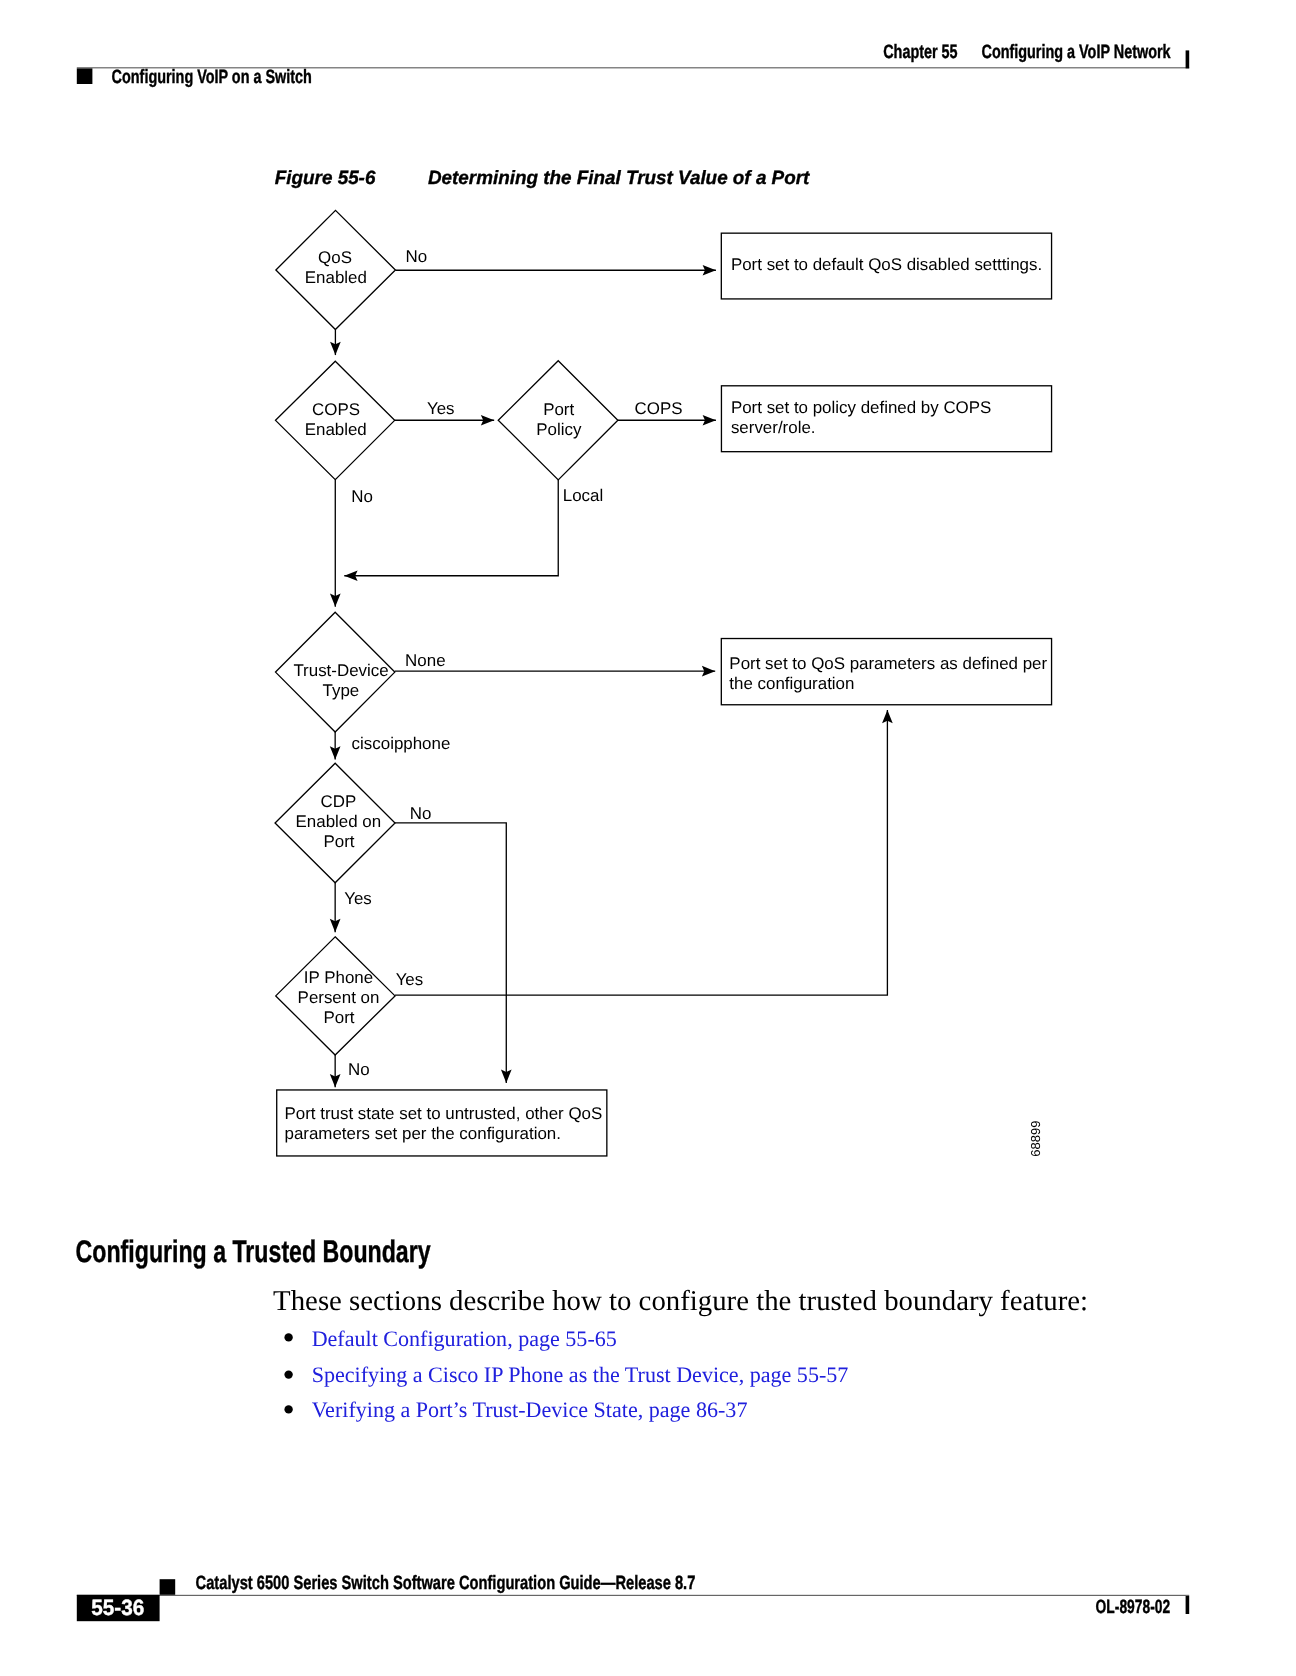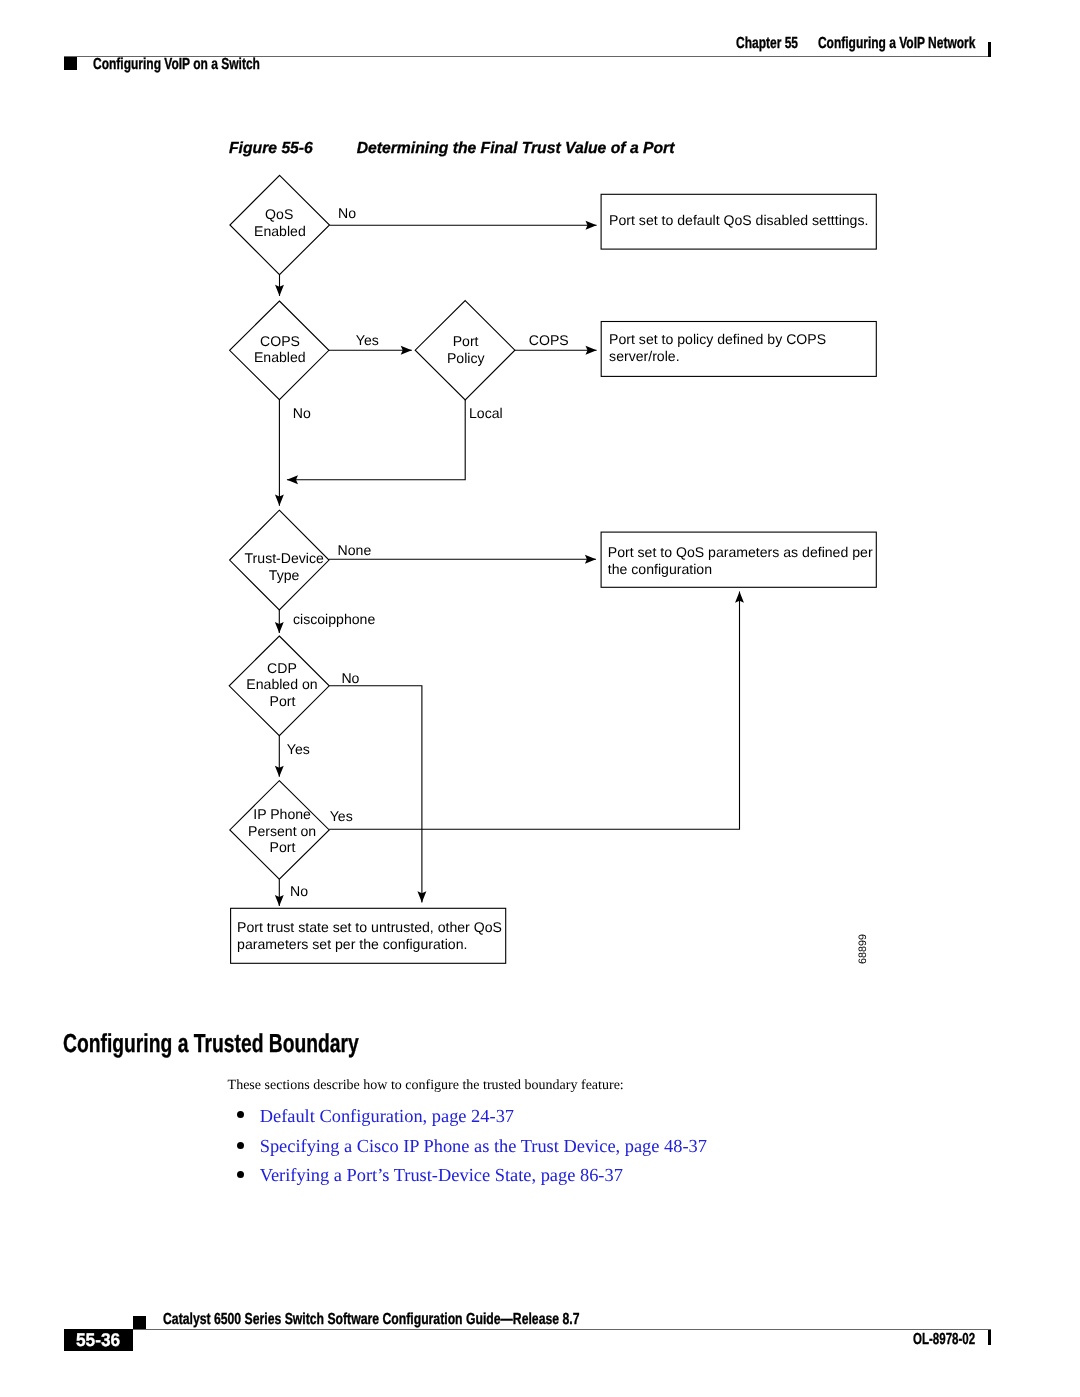--- a/index.html
+++ b/index.html
@@ -29,21 +29,21 @@
   
   svg.flow{position:absolute;left:0;top:0;}
 
   
   .h2{position:absolute;left:63.4px;top:1028.4px;white-space:nowrap;
       font-family:"Liberation Sans",sans-serif;font-weight:bold;font-size:26px;color:#000;
       transform:scaleX(0.742);transform-origin:left top;letter-spacing:0px;-webkit-text-stroke:0.35px #000;}
 
   
   .body-p{position:absolute;left:227.6px;top:1077.4px;white-space:nowrap;
-       font-family:"Liberation Serif",serif;font-size:14px;line-height:17.1px;color:#000;}
+       font-family:"Liberation Serif",serif;font-size:24px;line-height:17.1px;color:#000;}
   ul.xrefs{position:absolute;left:0;top:0;margin:0;padding:0;list-style:none;}
   ul.xrefs li{position:absolute;left:0;white-space:nowrap;height:18px;line-height:17.1px;
        font-family:"Liberation Serif",serif;font-size:18.4px;color:#2020dd;}
   ul.xrefs li.r0{top:1107.6px;}
   ul.xrefs li.r1{top:1137.8px;}
   ul.xrefs li.r2{top:1167.4px;}
   ul.xrefs li .bullet{position:absolute;left:236.7px;top:3.9px;width:7.0px;height:7.0px;
        border-radius:50%;background:#000;font-size:0;line-height:0;overflow:hidden;color:transparent;}
   ul.xrefs li .txt{position:absolute;left:259.7px;top:0;}
 
@@ -161,25 +161,25 @@
   <text x="866.3" y="963.9" transform="rotate(-90 866.3 963.9)" font-family="Liberation Sans, sans-serif" font-size="10.8" fill="#000">68899</text>
 </svg>
 
   <div class="h2">Configuring a Trusted Boundary</div>
 
   <div class="body-p">These sections describe how to configure the trusted boundary feature:</div>
 
   <ul class="xrefs">
     <li class="r0">
         <span class="bullet">•</span>
-        <span class="txt">Default Configuration, page 24-37</span>
+        <span class="txt">Default Configuration, page 55-65</span>
       </li>
     <li class="r1">
         <span class="bullet">•</span>
-        <span class="txt">Specifying a Cisco IP Phone as the Trust Device, page 48-37</span>
+        <span class="txt">Specifying a Cisco IP Phone as the Trust Device, page 55-57</span>
       </li>
     <li class="r2">
         <span class="bullet">•</span>
         <span class="txt">Verifying a Port’s Trust-Device State, page 86-37</span>
       </li>
   </ul>
 
   <div class="ftr-rule"></div>
   <div class="ftr-tick"></div>
   <div class="ftr-sq"></div>

